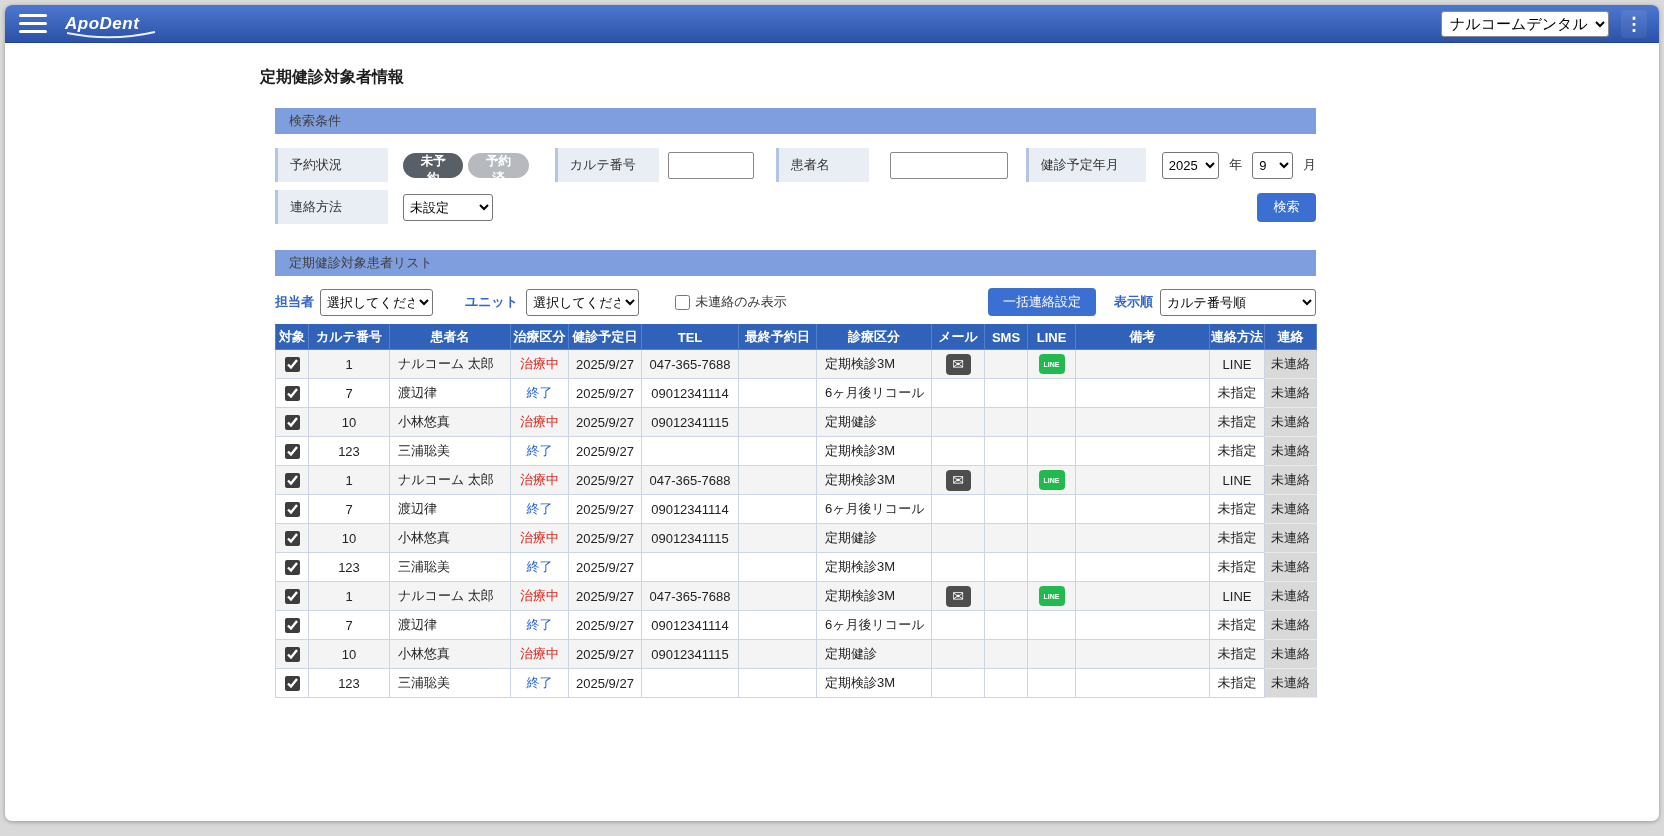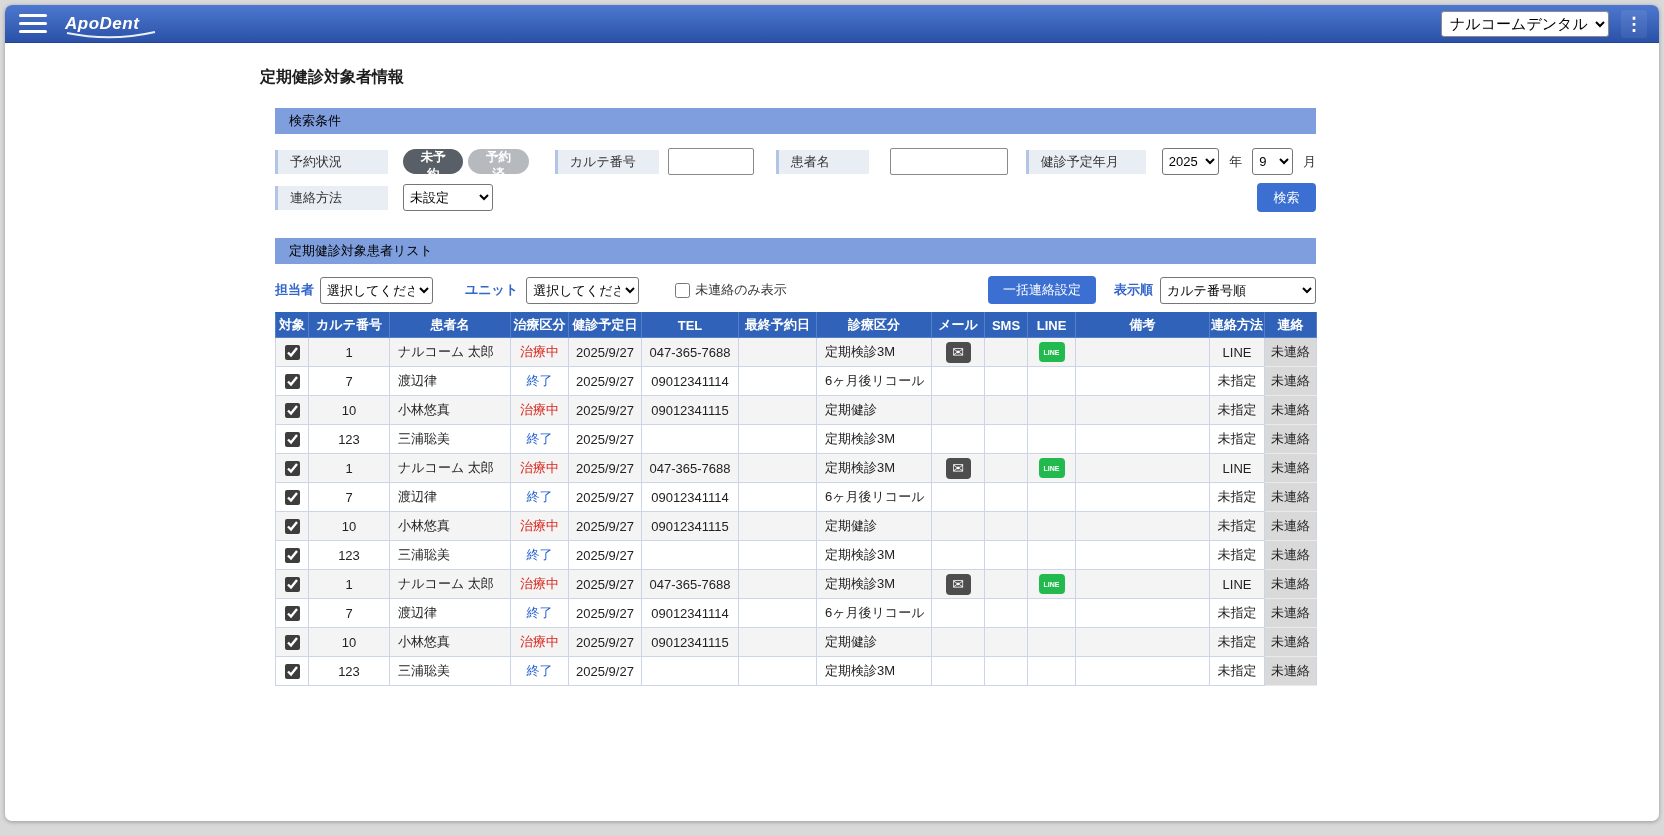--- a/index.html
+++ b/index.html
@@ -40,30 +40,30 @@
     width:26px; height:28px; display:flex; align-items:center; justify-content:center;
     color:#fff; font-size:18px; font-weight:bold; cursor:pointer; border-radius:3px;
     background:rgba(255,255,255,.07);
     letter-spacing:0;
   }
   
   main { padding:24px 0 0 255px; }
   .page-title { font-size:16px; font-weight:bold; color:#1c1c1c; }
   .panel-header {
     width:1041px; height:26px; margin-left:15px;
-    background:#7e9ede; color:#000000;
+    background:#7e9ede; color:#404040;
     font-size:13px; line-height:26px; padding-left:14px;
   }
   .search-header { margin-top:20px; }
   .list-header { margin-top:26px; }
   .srow { display:flex; align-items:center; width:1041px; margin-left:15px; }
   .srow1 { margin-top:14px; }
   .srow2 { margin-top:8px; }
   .field-label {
-    display:flex; align-items:center; height:24px;
+    display:flex; align-items:center; height:34px;
     background:#e9edf4; border-left:3px solid #b3c4e4;
     padding-left:12px; font-size:13px; color:#333;
     flex:none;
   }
   .w-status { width:113px; } .w-chart { width:104px; } .w-name { width:93px; }
   .w-month { width:120px; } .w-contact { width:113px; }
   .pill {
     height:25px; padding:0 13px; border-radius:13px;
     font-size:12.5px; color:#fff; border:none; cursor:pointer;
     font-family:"Liberation Sans", sans-serif;

